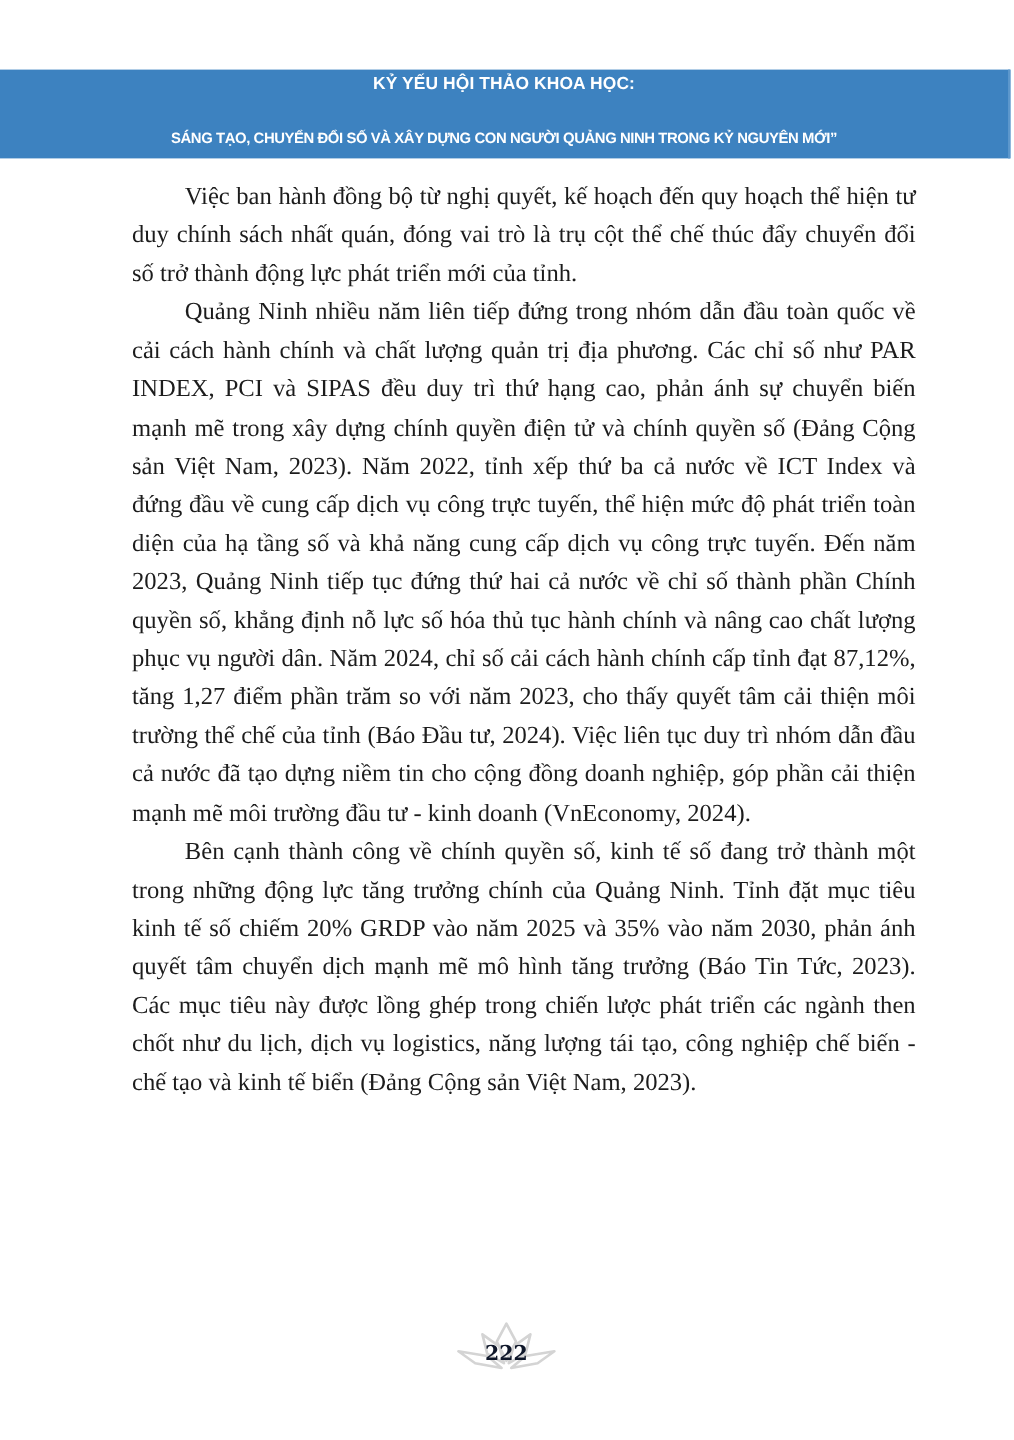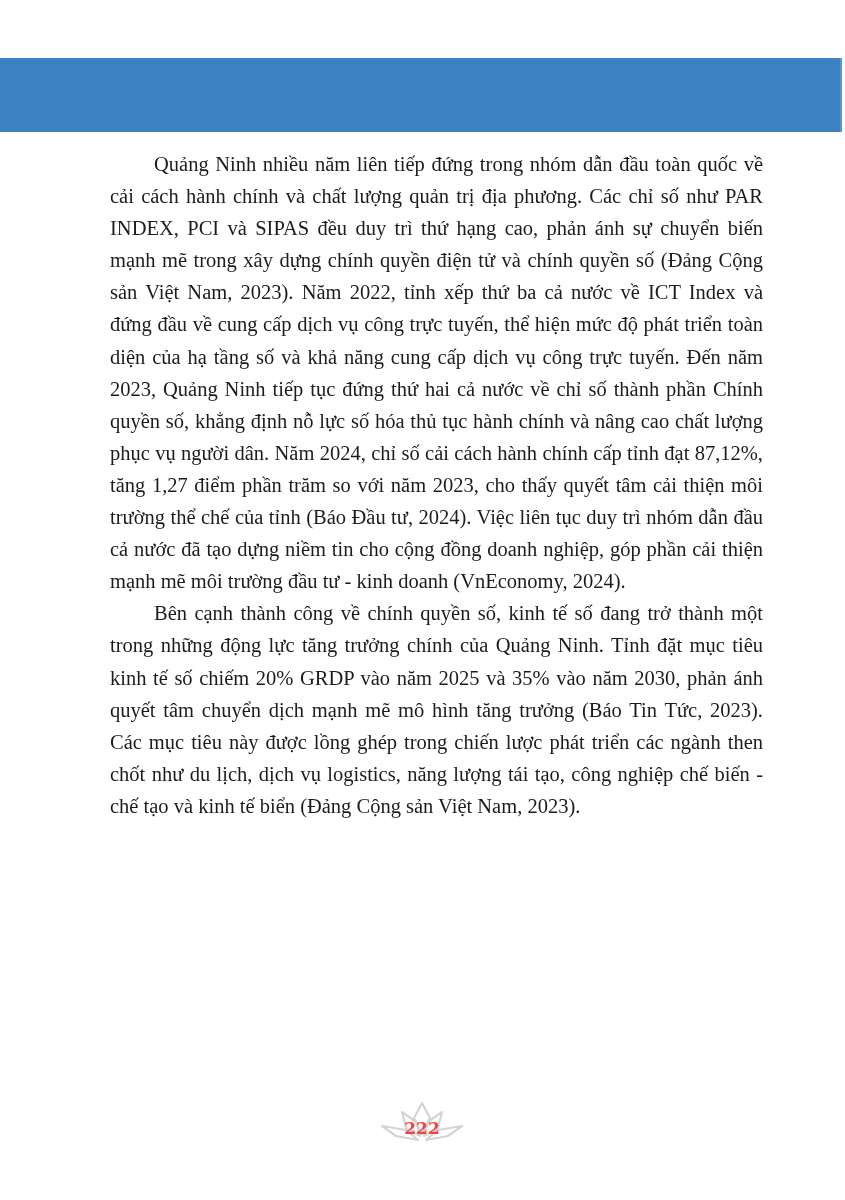--- a/index.html
+++ b/index.html
@@ -25,30 +25,33 @@
     text-align: justify;
   }
   .body-text p { margin: 0; text-indent: 44px; }
   .footer {
     position: absolute; left: 372px; top: 1100px; width: 100px; height: 44px;
   }
   .footer svg { position: absolute; left: 0; top: 0; }
   .page-num {
     position: absolute; left: 0; right: 0; top: 18px; text-align: center;
     font-family: "DejaVu Serif", serif; font-weight: bold; font-size: 17px;
-    color: #ef4444; letter-spacing: 0px;
+    color: #0f172a; letter-spacing: 0px;
   }
 </style>
 </head>
 <body>
 
 <div class="banner">
+  <div class="l1">KỶ YẾU HỘI THẢO KHOA HỌC:</div>
+  <div class="l3">SÁNG TẠO, CHUYỂN ĐỔI SỐ VÀ XÂY DỰNG CON NGƯỜI QUẢNG NINH TRONG KỶ NGUYÊN MỚI”</div>
 </div>
 
 <div class="body-text">
+  <p>Việc ban hành đồng bộ từ nghị quyết, kế hoạch đến quy hoạch thể hiện tư duy chính sách nhất quán, đóng vai trò là trụ cột thể chế thúc đẩy chuyển đổi số trở thành động lực phát triển mới của tỉnh.</p>
   <p>Quảng Ninh nhiều năm liên tiếp đứng trong nhóm dẫn đầu toàn quốc về cải cách hành chính và chất lượng quản trị địa phương. Các chỉ số như PAR INDEX, PCI và SIPAS đều duy trì thứ hạng cao, phản ánh sự chuyển biến mạnh mẽ trong xây dựng chính quyền điện tử và chính quyền số (Đảng Cộng sản Việt Nam, 2023). Năm 2022, tỉnh xếp thứ ba cả nước về ICT Index và đứng đầu về cung cấp dịch vụ công trực tuyến, thể hiện mức độ phát triển toàn diện của hạ tầng số và khả năng cung cấp dịch vụ công trực tuyến. Đến năm 2023, Quảng Ninh tiếp tục đứng thứ hai cả nước về chỉ số thành phần Chính quyền số, khẳng định nỗ lực số hóa thủ tục hành chính và nâng cao chất lượng phục vụ người dân. Năm 2024, chỉ số cải cách hành chính cấp tỉnh đạt 87,12%, tăng 1,27 điểm phần trăm so với năm 2023, cho thấy quyết tâm cải thiện môi trường thể chế của tỉnh (Báo Đầu tư, 2024). Việc liên tục duy trì nhóm dẫn đầu cả nước đã tạo dựng niềm tin cho cộng đồng doanh nghiệp, góp phần cải thiện mạnh mẽ môi trường đầu tư - kinh doanh (VnEconomy, 2024).</p>
   <p>Bên cạnh thành công về chính quyền số, kinh tế số đang trở thành một trong những động lực tăng trưởng chính của Quảng Ninh. Tỉnh đặt mục tiêu kinh tế số chiếm 20% GRDP vào năm 2025 và 35% vào năm 2030, phản ánh quyết tâm chuyển dịch mạnh mẽ mô hình tăng trưởng (Báo Tin Tức, 2023). Các mục tiêu này được lồng ghép trong chiến lược phát triển các ngành then chốt như du lịch, dịch vụ logistics, năng lượng tái tạo, công nghiệp chế biến - chế tạo và kinh tế biển (Đảng Cộng sản Việt Nam, 2023).</p>
 </div>
 
 <div class="footer">
   <svg width="100" height="44" viewBox="0 0 100 44">
     <g fill="none" stroke="#d4d4d4" stroke-width="2.2" stroke-linejoin="round">
       <path d="M50 3 L58 18 L50 34 L42 18 Z"></path>
       <path d="M30 12 L44 22 L48 36 L34 28 Z"></path>
       <path d="M70 12 L56 22 L52 36 L66 28 Z"></path>

